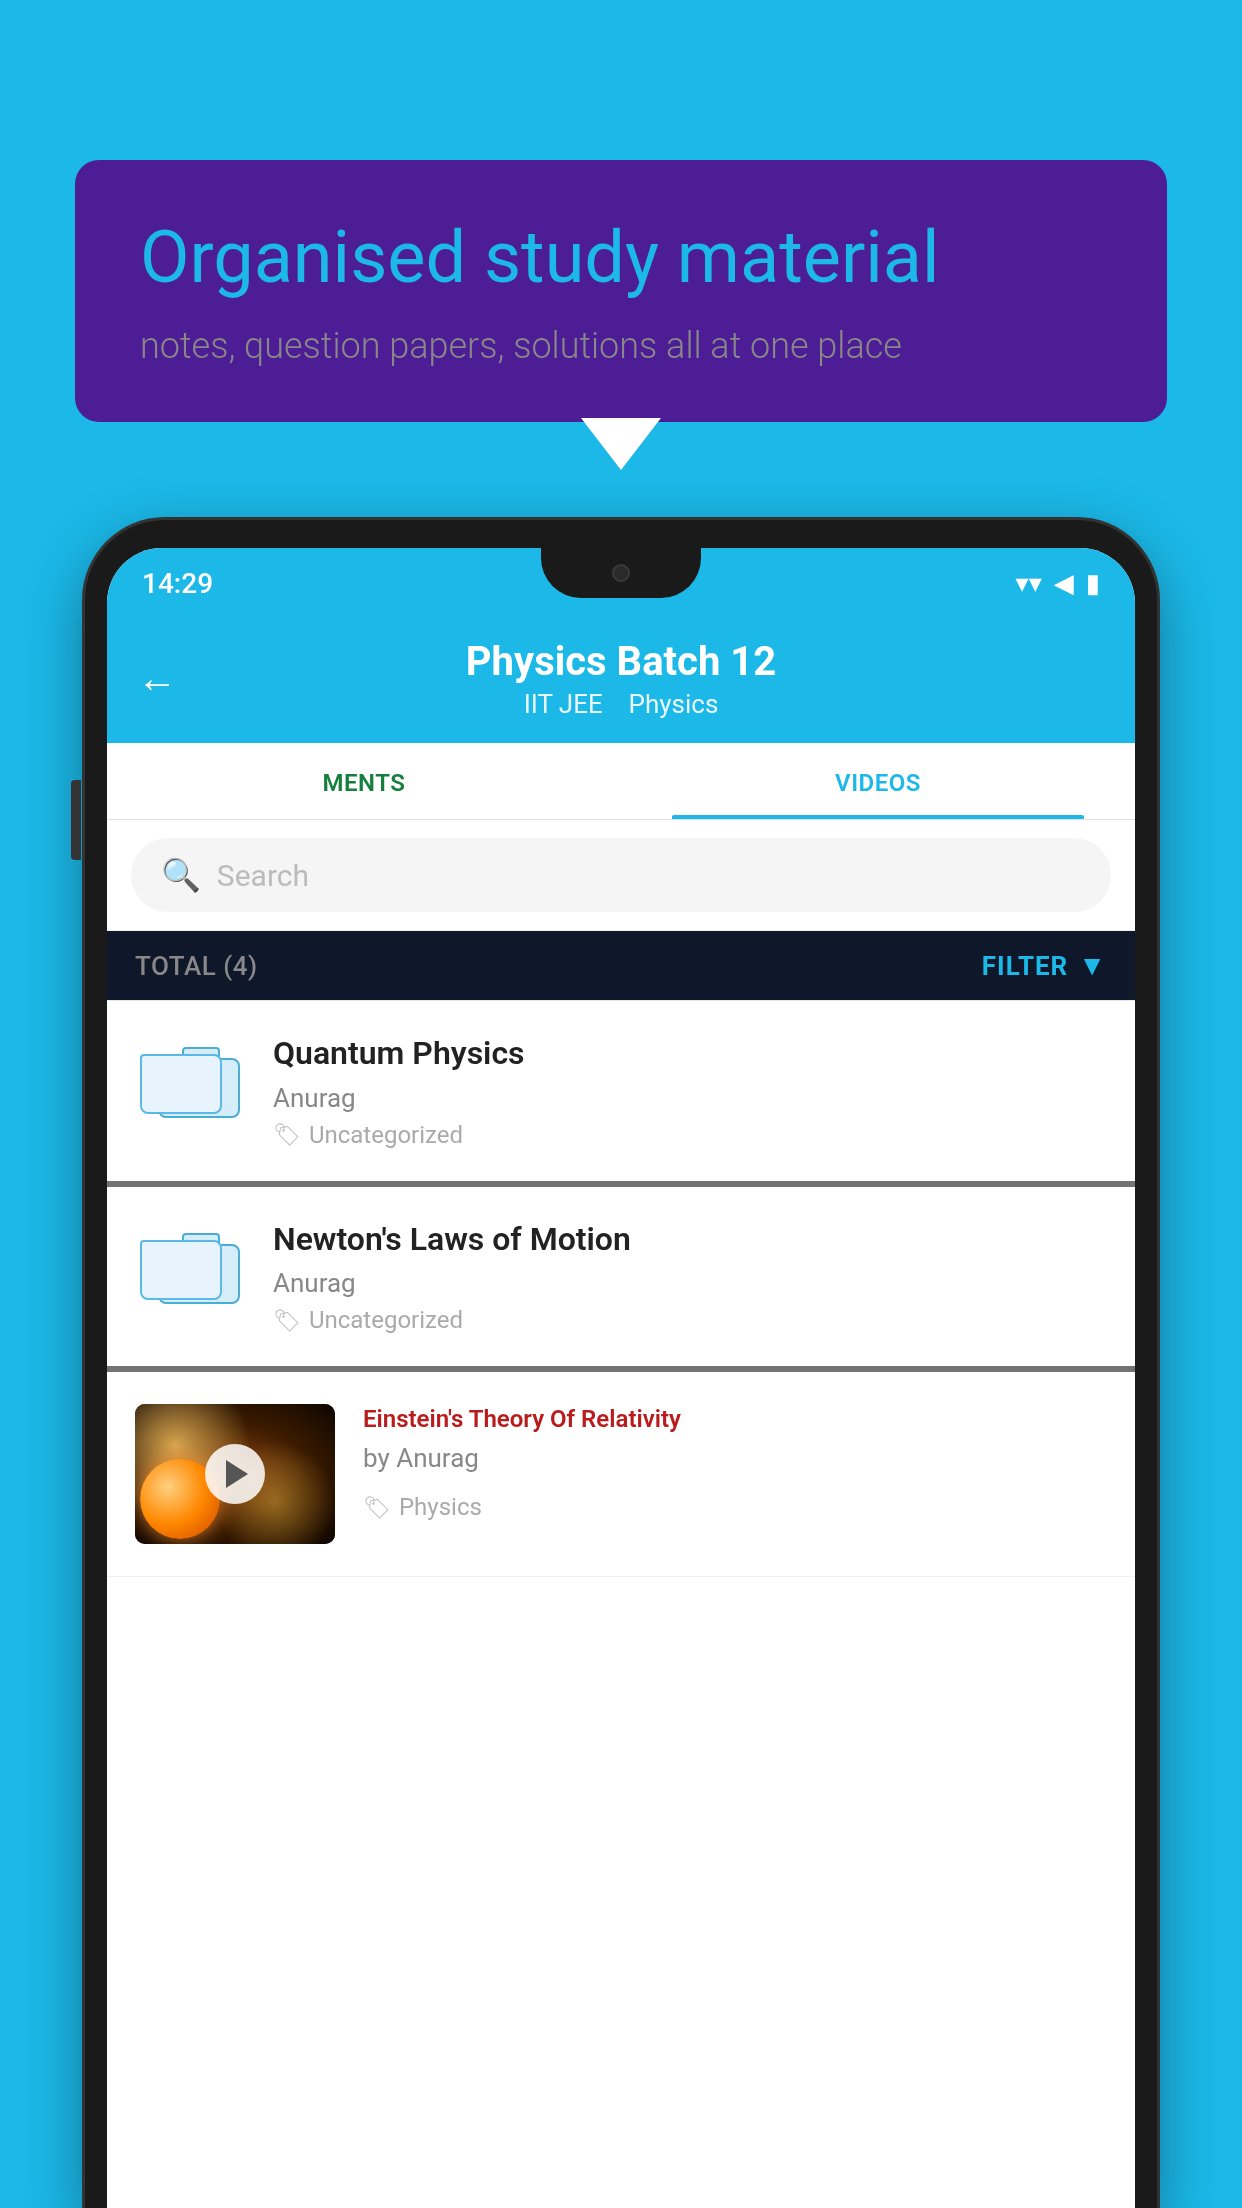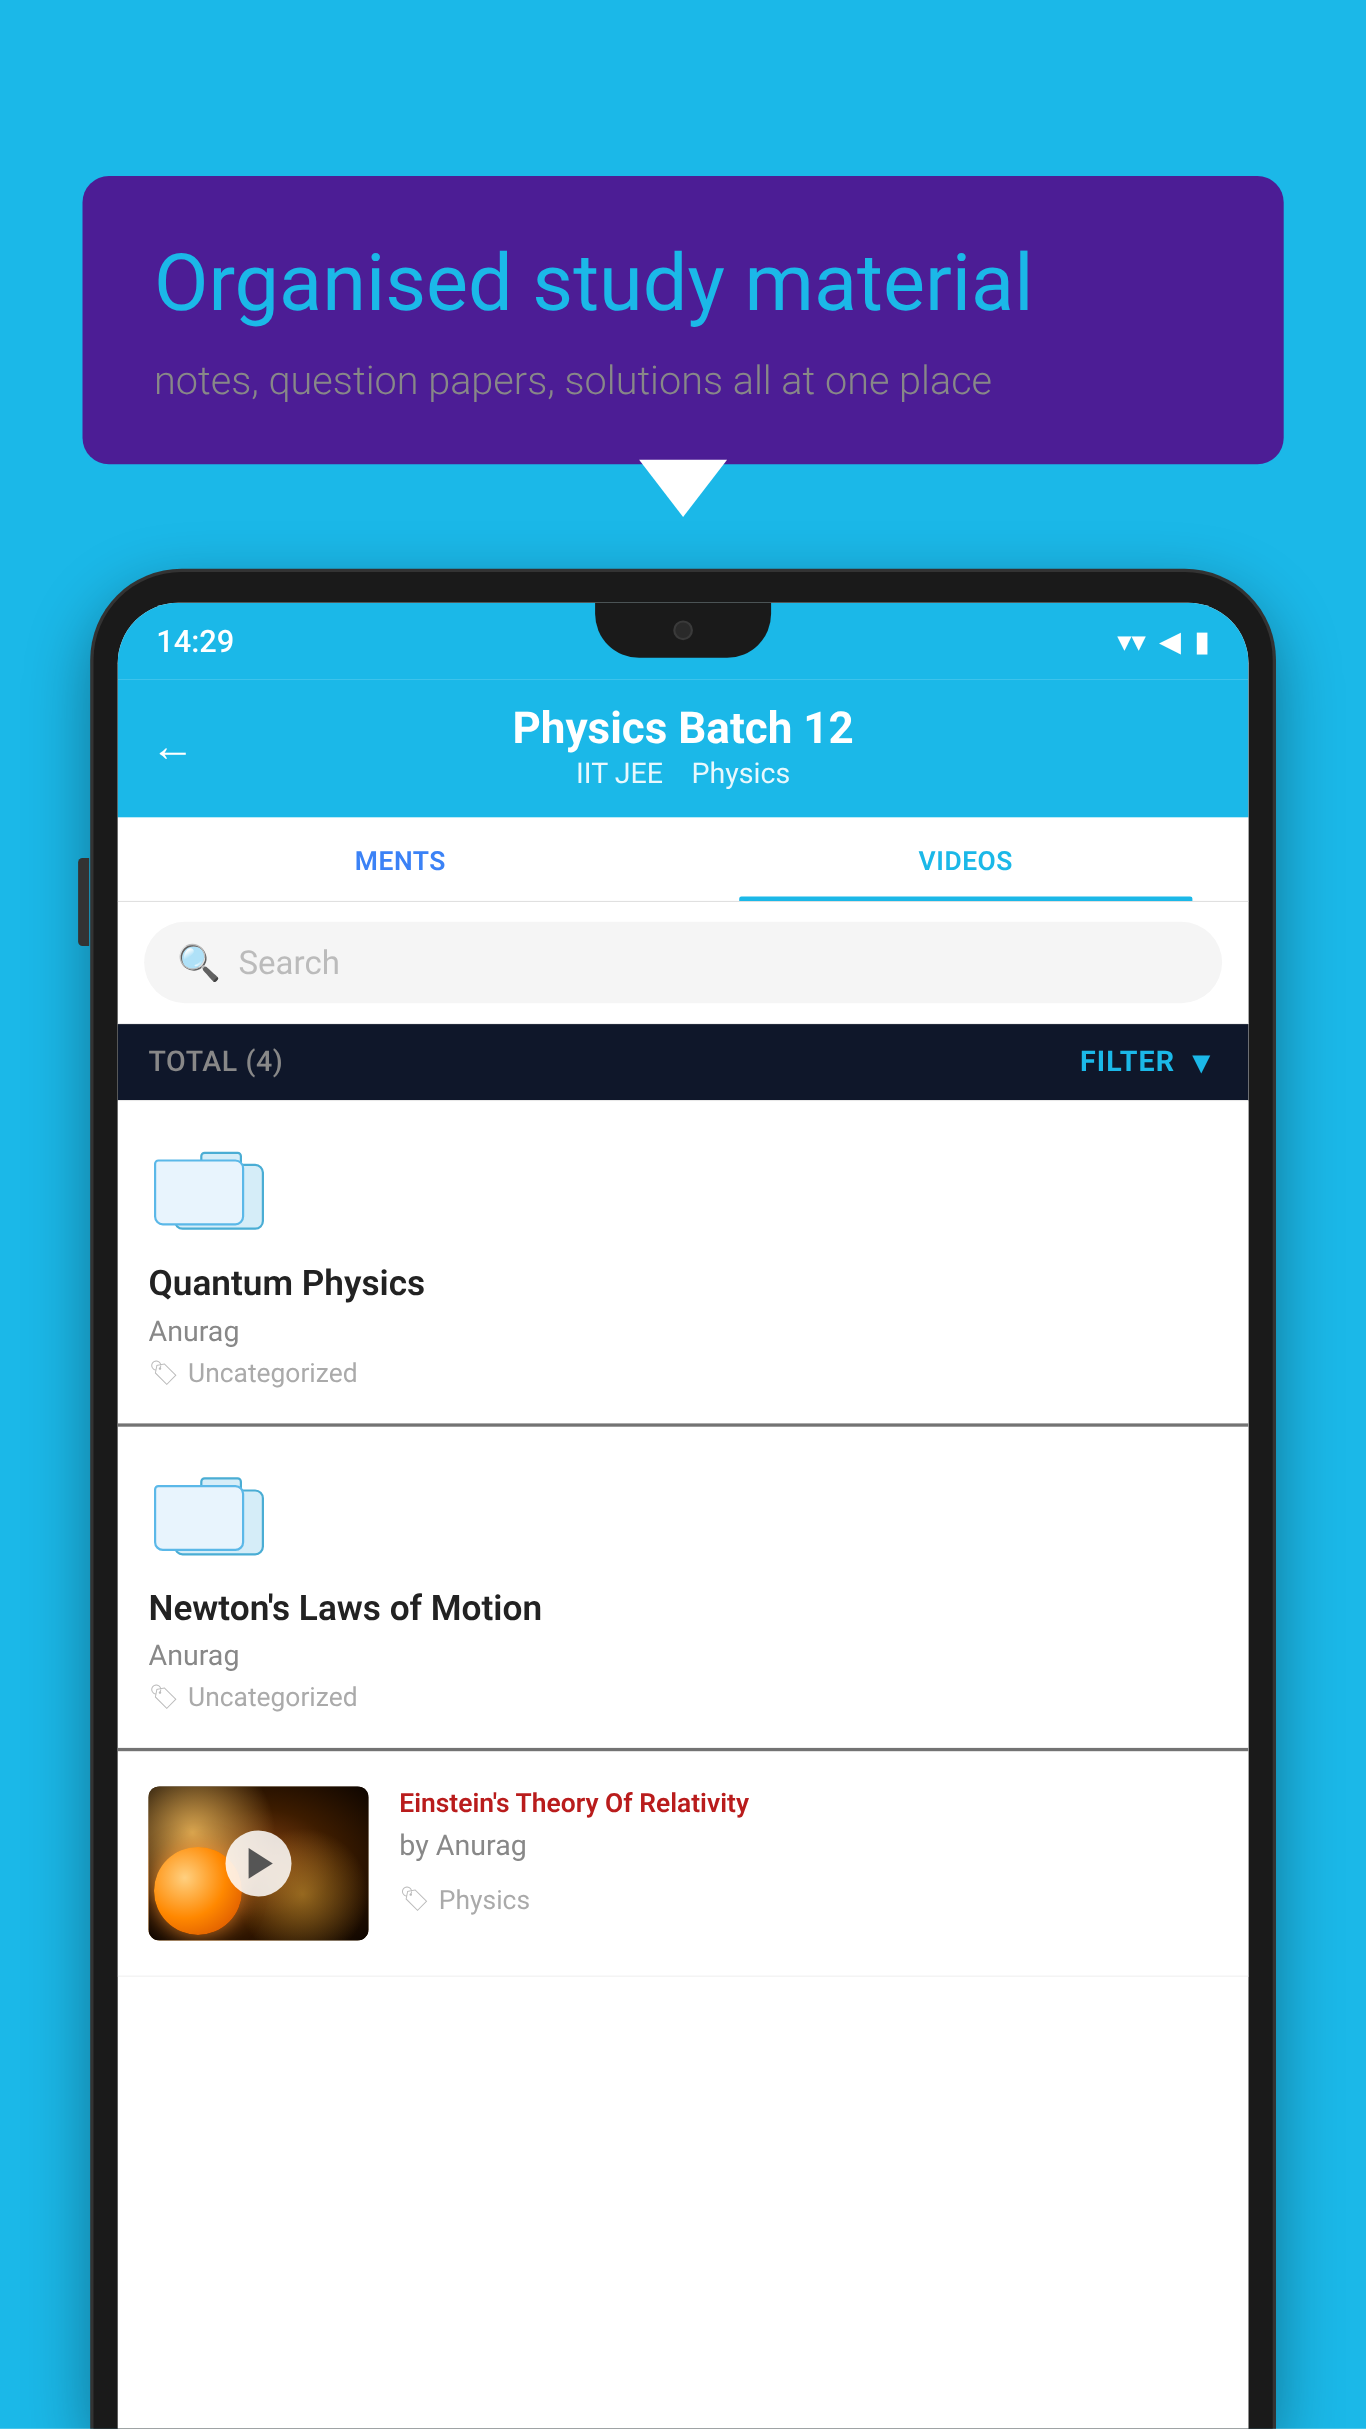--- a/index.html
+++ b/index.html
@@ -185,21 +185,21 @@
       border-bottom: 1px solid #e0e0e0;
       overflow: hidden;
     }
 
     .tab-item {
       flex: 1;
       text-align: center;
       padding: 26px 8px 22px;
       font-size: 24px;
       font-weight: 600;
-      color: #3b82f6;
+      color: #15803d;
       letter-spacing: 0.5px;
       cursor: pointer;
       white-space: nowrap;
       position: relative;
     }
 
     .tab-item.active {
       color: #1bb8e8;
     }
 
@@ -275,24 +275,23 @@
 
     
     .video-list {
       background: white;
     }
 
     .video-item {
       display: flex;
       align-items: flex-start;
       padding: 32px 28px;
-      border-bottom: 3px solid #737373;
+      border-bottom: 6px solid #737373;
       gap: 28px;
       cursor: pointer;
-      flex-direction: column;
     }
 
     .video-thumb {
       width: 110px;
       min-width: 110px;
       display: flex;
       align-items: center;
       justify-content: center;
     }
 

